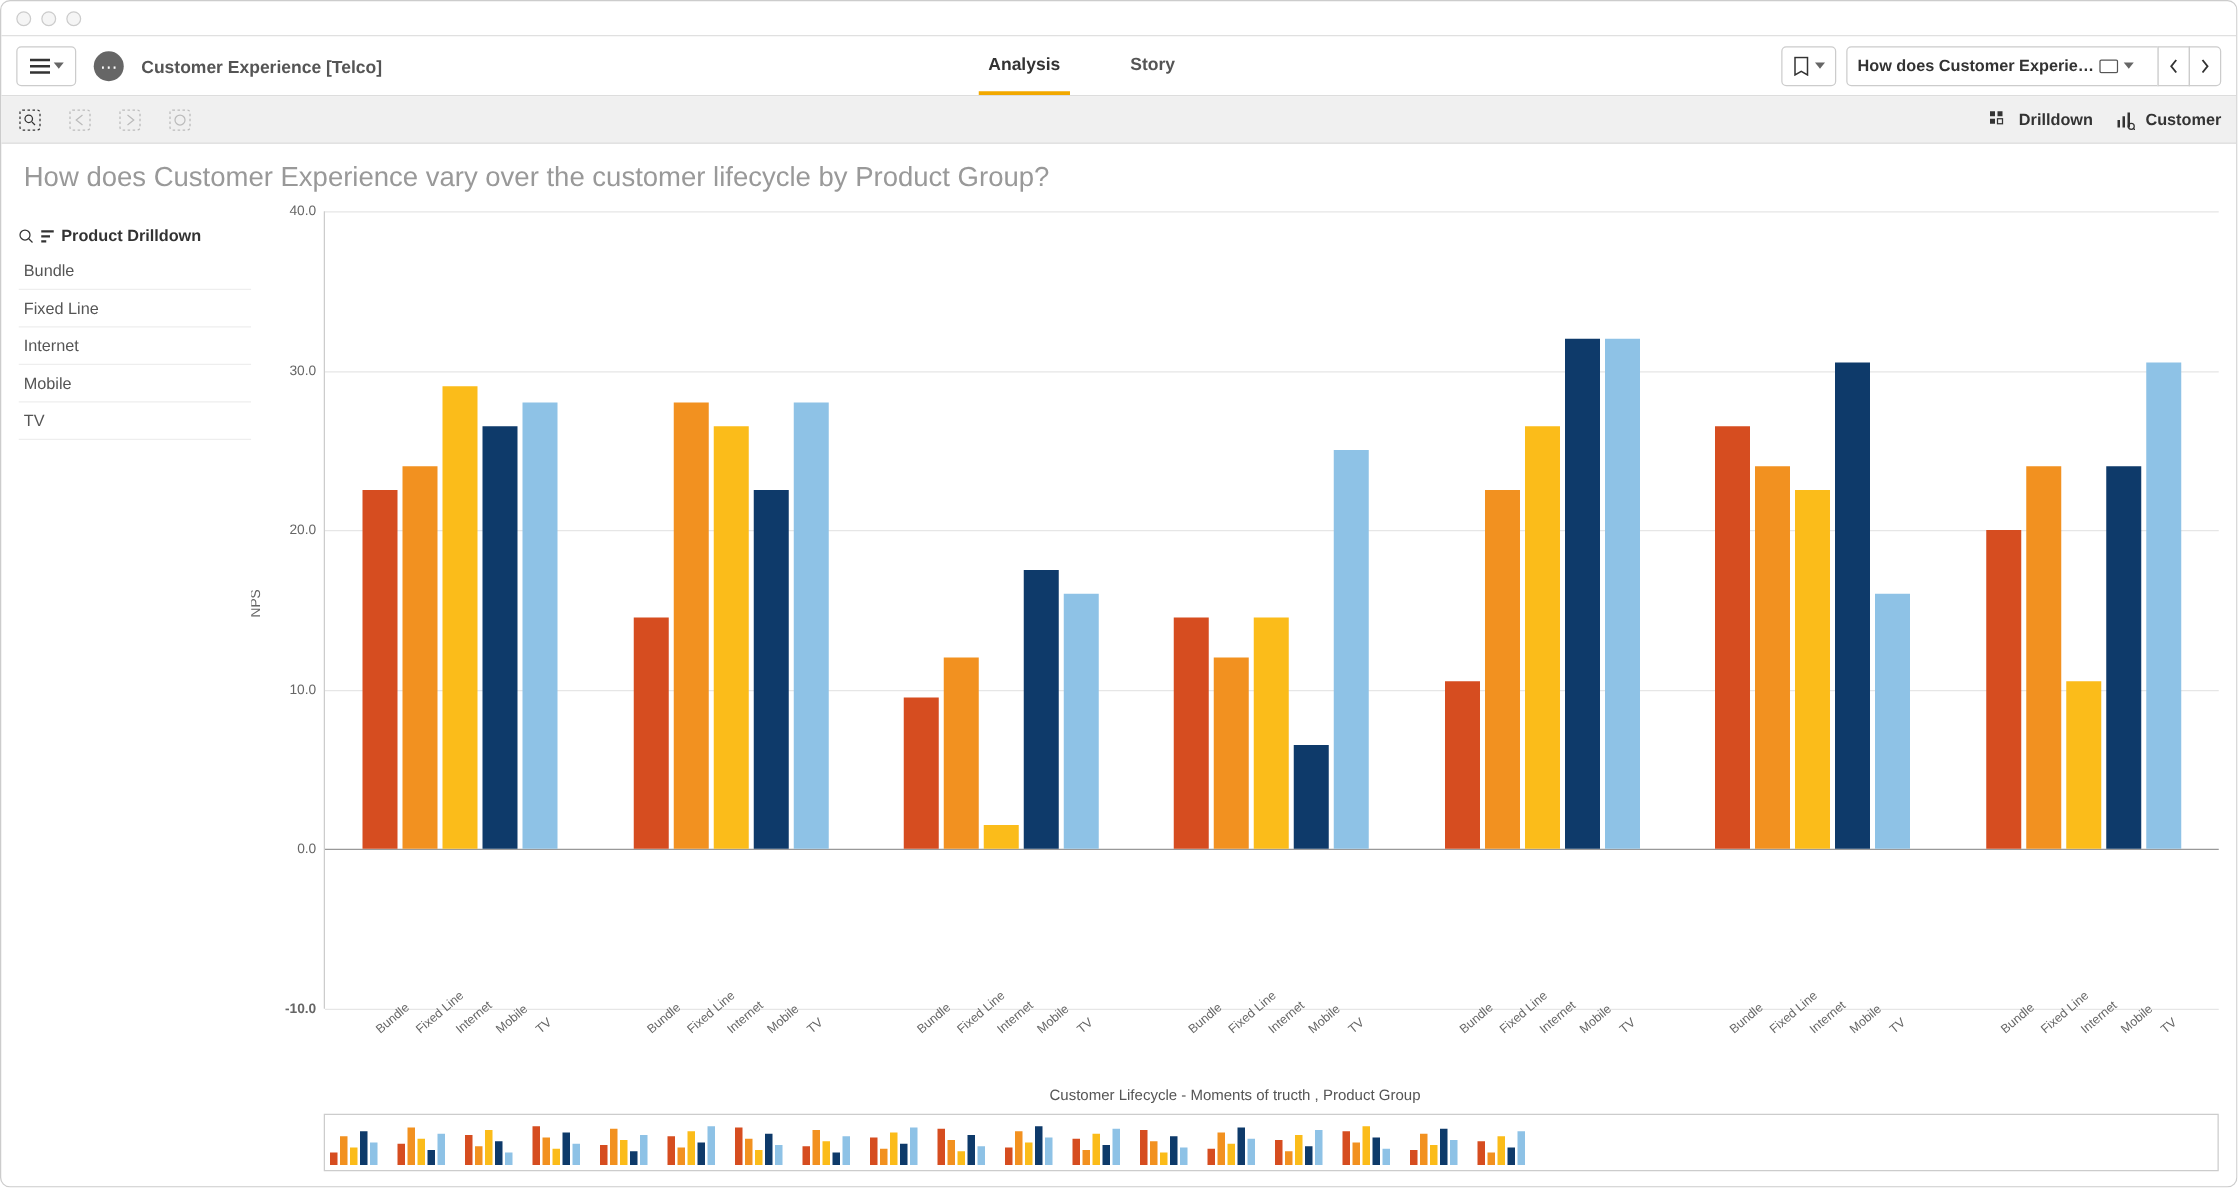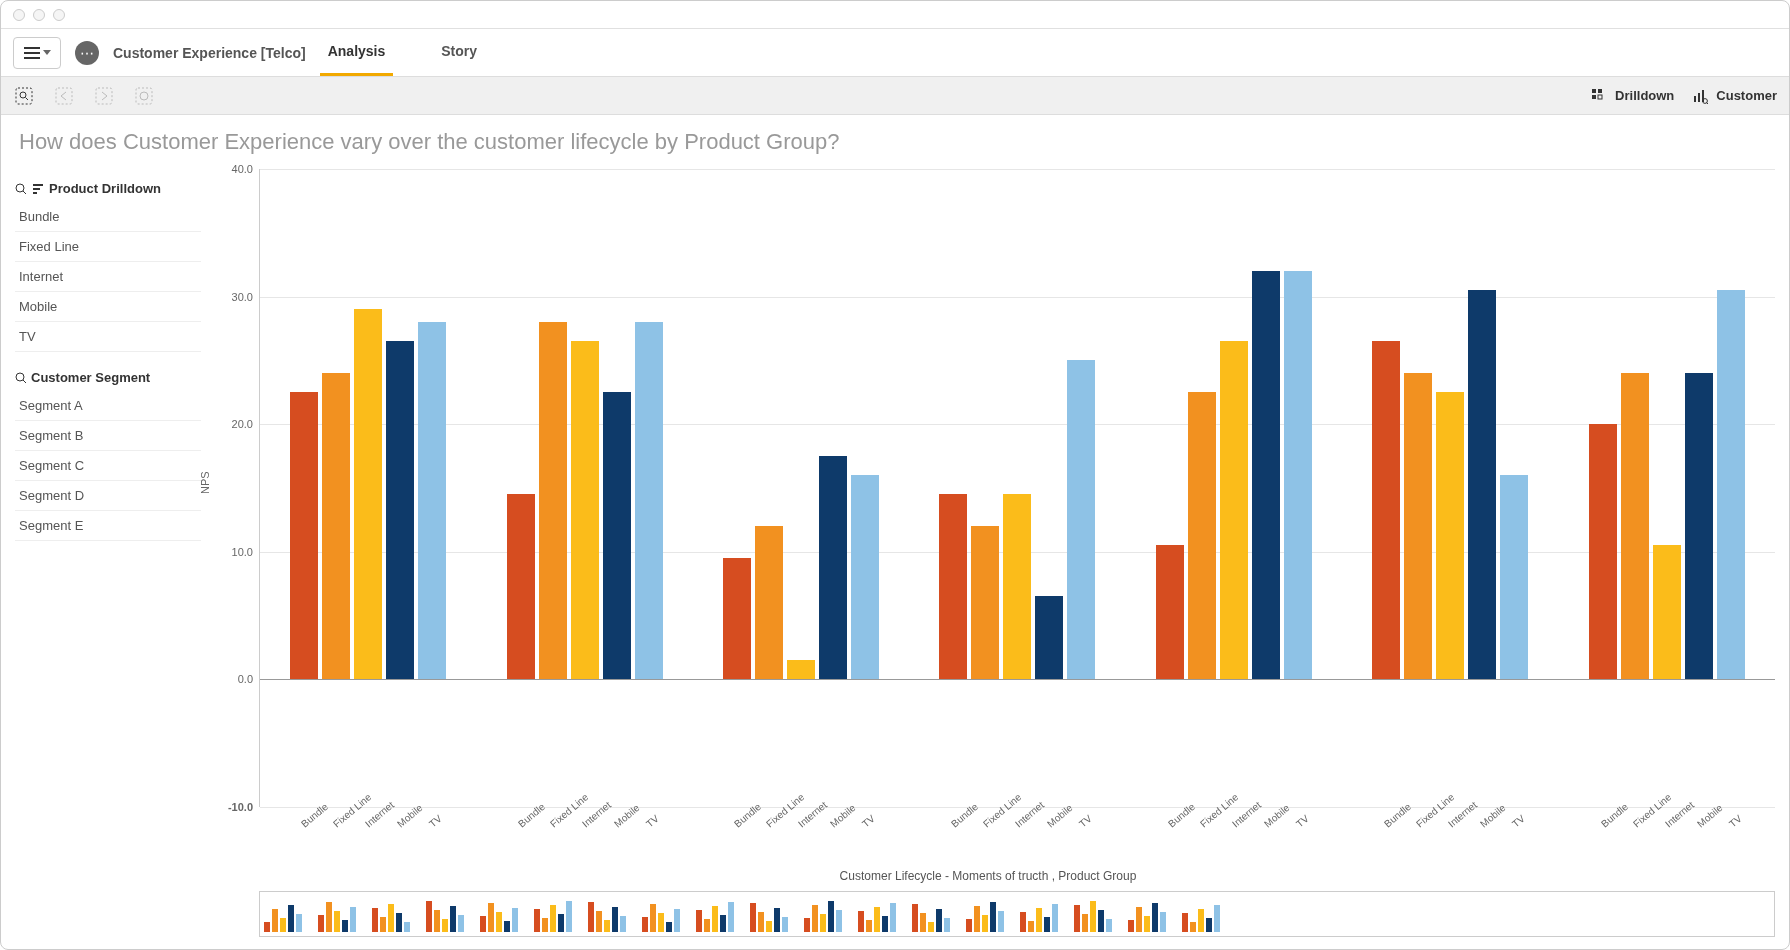--- a/index.html
+++ b/index.html
@@ -7,21 +7,21 @@
 .window { width: 1790px; height: 950px; border: 1px solid #ccc; border-radius: 8px; overflow: hidden; display: flex; flex-direction: column; }
 .titlebar { height: 28px; display: flex; align-items: center; padding: 0 12px; border-bottom: 1px solid #e0e0e0; gap: 8px; }
 .traffic-dot { width: 12px; height: 12px; border-radius: 50%; border: 1px solid #ccc; background: #f5f5f5; }
 .topbar { height: 48px; display: flex; align-items: center; padding: 0 12px; border-bottom: 1px solid #ddd; gap: 14px; }
 .menu-btn { width: 48px; height: 32px; border: 1px solid #ccc; border-radius: 4px; display: flex; align-items: center; justify-content: center; gap: 3px; cursor: pointer; }
 .hamburger { display: inline-block; width: 16px; }
 .hamburger span { display: block; height: 2px; background: #333; margin: 3px 0; }
 .caret-down { width: 0; height: 0; border-left: 4px solid transparent; border-right: 4px solid transparent; border-top: 5px solid #666; }
 .app-icon { width: 24px; height: 24px; border-radius: 50%; background: #666; display: flex; align-items: center; justify-content: center; color: #fff; font-size: 14px; }
 .app-title { font-weight: 600; font-size: 14px; color: #555; }
-.tabs-center { flex: 1; display: flex; gap: 40px; height: 100%; align-items: center; }
+.tabs-center { flex: 1; display: flex; justify-content: center; gap: 40px; height: 100%; align-items: center; }
 .tab { padding: 0 8px; height: 100%; display: flex; align-items: center; cursor: pointer; color: #555; font-weight: 600; font-size: 14px; border-bottom: 3px solid transparent; }
 .tab.active { border-bottom-color: #f2a900; color: #333; }
 .top-right { display: flex; gap: 8px; align-items: center; }
 .btn-small { height: 32px; border: 1px solid #ccc; border-radius: 4px; display: flex; align-items: center; padding: 0 8px; gap: 4px; cursor: pointer; background: #fff; }
 .sheet-dropdown { width: 250px; font-weight: 600; font-size: 13px; color: #333; overflow: hidden; white-space: nowrap; text-overflow: ellipsis; }
 .navgroup { display: flex; }
 .navgroup .btn-small { border-radius: 0; margin-left: -1px; }
 .navgroup .btn-small:first-child { border-radius: 4px 0 0 4px; margin-left: 0; }
 .navgroup .btn-small:last-child { border-radius: 0 4px 4px 0; }
 .toolbar { height: 38px; background: #f0f0f0; border-bottom: 1px solid #ddd; display: flex; align-items: center; padding: 0 12px; }
@@ -79,20 +79,47 @@
           <span></span>
         </span>
       <span class="caret-down"></span>
     </div>
     <div class="app-icon">⋯</div>
     <div class="app-title">Customer Experience [Telco]</div>
     <div class="tabs-center">
       <div class="tab active">Analysis</div>
       <div class="tab">Story</div>
     </div>
+    <div class="top-right">
+      <div class="btn-small">
+        <svg width="14" height="16" viewBox="0 0 14 16">
+            <path d="M2 1 h10 v14 l-5-3 l-5 3 z" fill="none" stroke="#333" stroke-width="1.2"></path>
+          </svg>
+        <span class="caret-down"></span>
+      </div>
+      <div class="navgroup">
+        <div class="btn-small sheet-dropdown">
+          <span style="overflow:hidden;text-overflow:ellipsis;">How does Customer Experie…</span>
+          <svg width="16" height="12" viewBox="0 0 16 12">
+              <rect x="1" y="1" width="14" height="10" rx="1" fill="none" stroke="#555"></rect>
+            </svg>
+          <span class="caret-down"></span>
+        </div>
+        <div class="btn-small">
+          <svg width="8" height="12" viewBox="0 0 8 12">
+              <path d="M6 1 L2 6 L6 11" fill="none" stroke="#333" stroke-width="1.5"></path>
+            </svg>
+        </div>
+        <div class="btn-small">
+          <svg width="8" height="12" viewBox="0 0 8 12">
+              <path d="M2 1 L6 6 L2 11" fill="none" stroke="#333" stroke-width="1.5"></path>
+            </svg>
+        </div>
+      </div>
+    </div>
   </div>
 
   <div class="toolbar">
     <div class="toolbar-left">
       <div class="tool-icon primary">
         <svg width="18" height="18" viewBox="0 0 18 18">
             <rect x="1" y="1" width="16" height="16" rx="2" fill="none" stroke="#333" stroke-dasharray="2 2"></rect>
             <circle cx="8" cy="8" r="3" fill="none" stroke="#333"></circle>
             <line x1="10.5" y1="10.5" x2="13" y2="13" stroke="#333"></line>
           </svg>
@@ -156,36 +183,20 @@
             <span>Product Drilldown</span>
           </div>
           <div class="filter-list" id="fl-product">
               <div>Bundle</div>
               <div>Fixed Line</div>
               <div>Internet</div>
               <div>Mobile</div>
               <div>TV</div>
             </div>
         </div>
-        <div class="filter-block">
-          <div class="filter-header">
-            <svg width="12" height="12" viewBox="0 0 12 12">
-                <circle cx="5" cy="5" r="4" fill="none" stroke="#333"></circle>
-                <line x1="8" y1="8" x2="11" y2="11" stroke="#333"></line>
-              </svg>
-            <span>Customer Segment</span>
-          </div>
-          <div class="filter-list" id="fl-segment">
-              <div>Segment A</div>
-              <div>Segment B</div>
-              <div>Segment C</div>
-              <div>Segment D</div>
-              <div>Segment E</div>
-            </div>
-        </div>
       </div>
 
       <div class="chart-wrap">
         <div class="chart-area">
           <div class="y-axis">
             <div class="y-axis-label">NPS</div>
             <div id="y-ticks">
                 <div class="y-tick" style="top: 100%; font-weight: bold;">-10.0</div>
                 <div class="y-tick" style="top: 80%;">0.0</div>
                 <div class="y-tick" style="top: 60%;">10.0</div>

